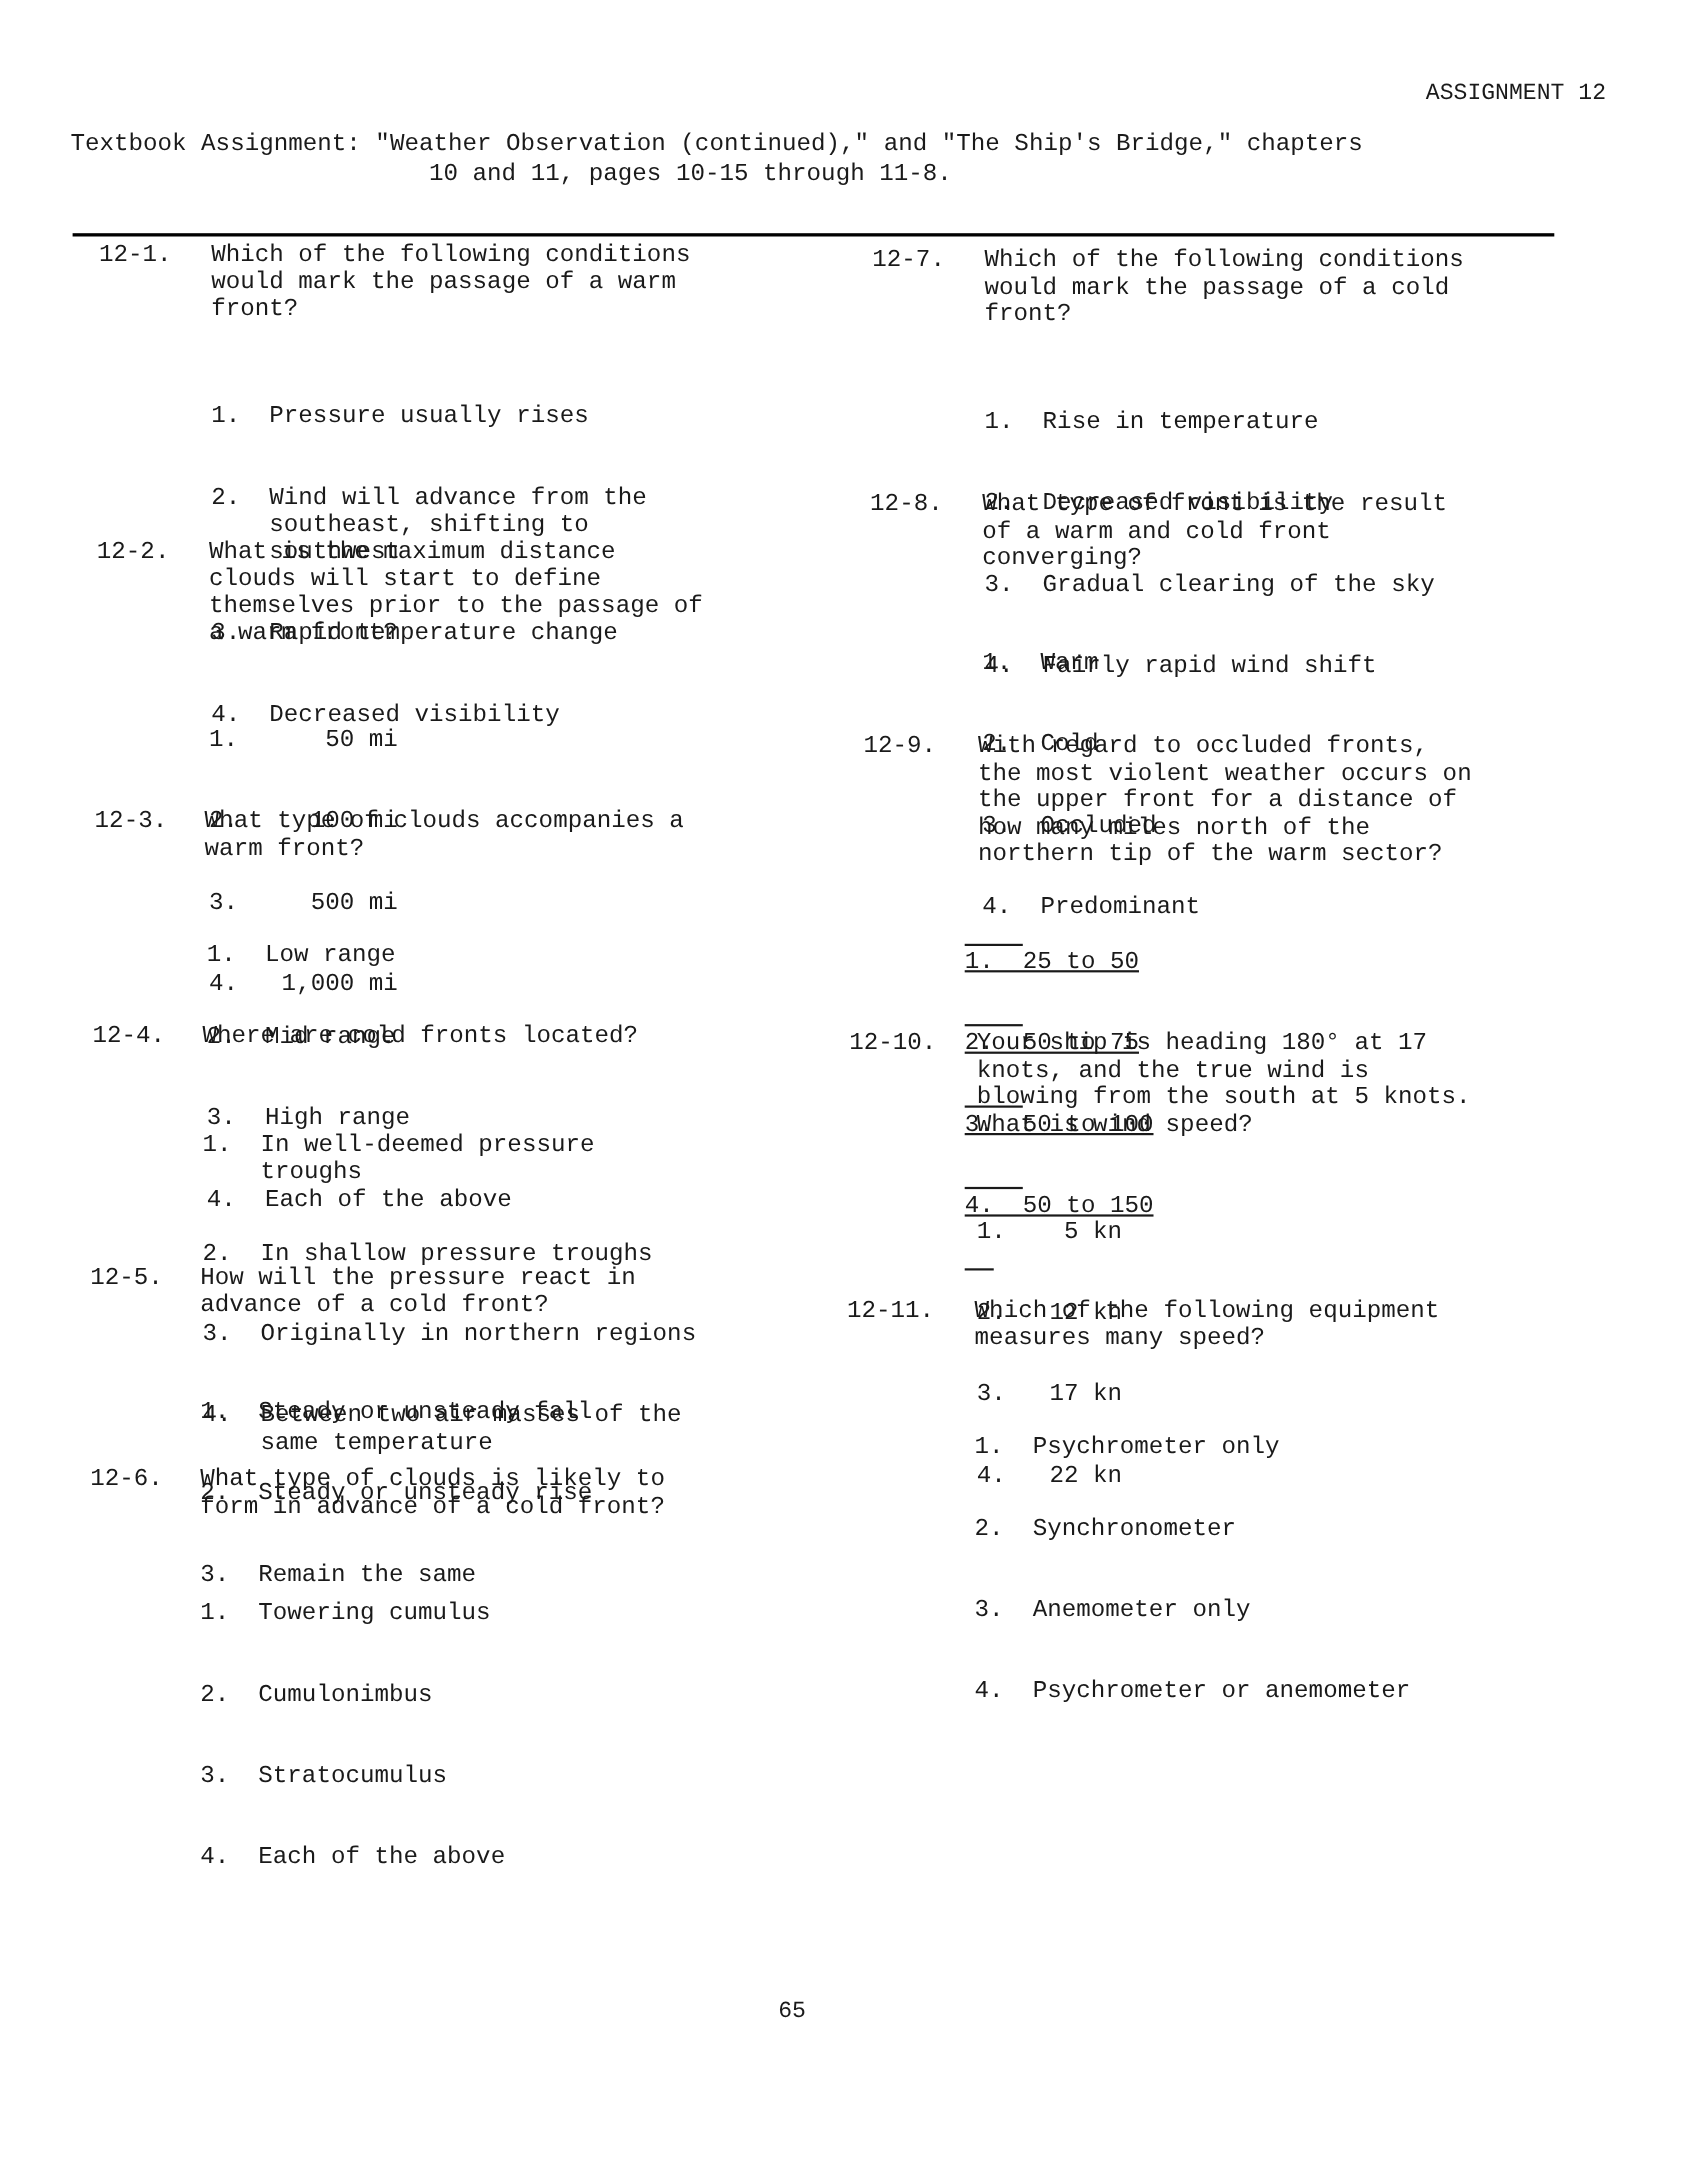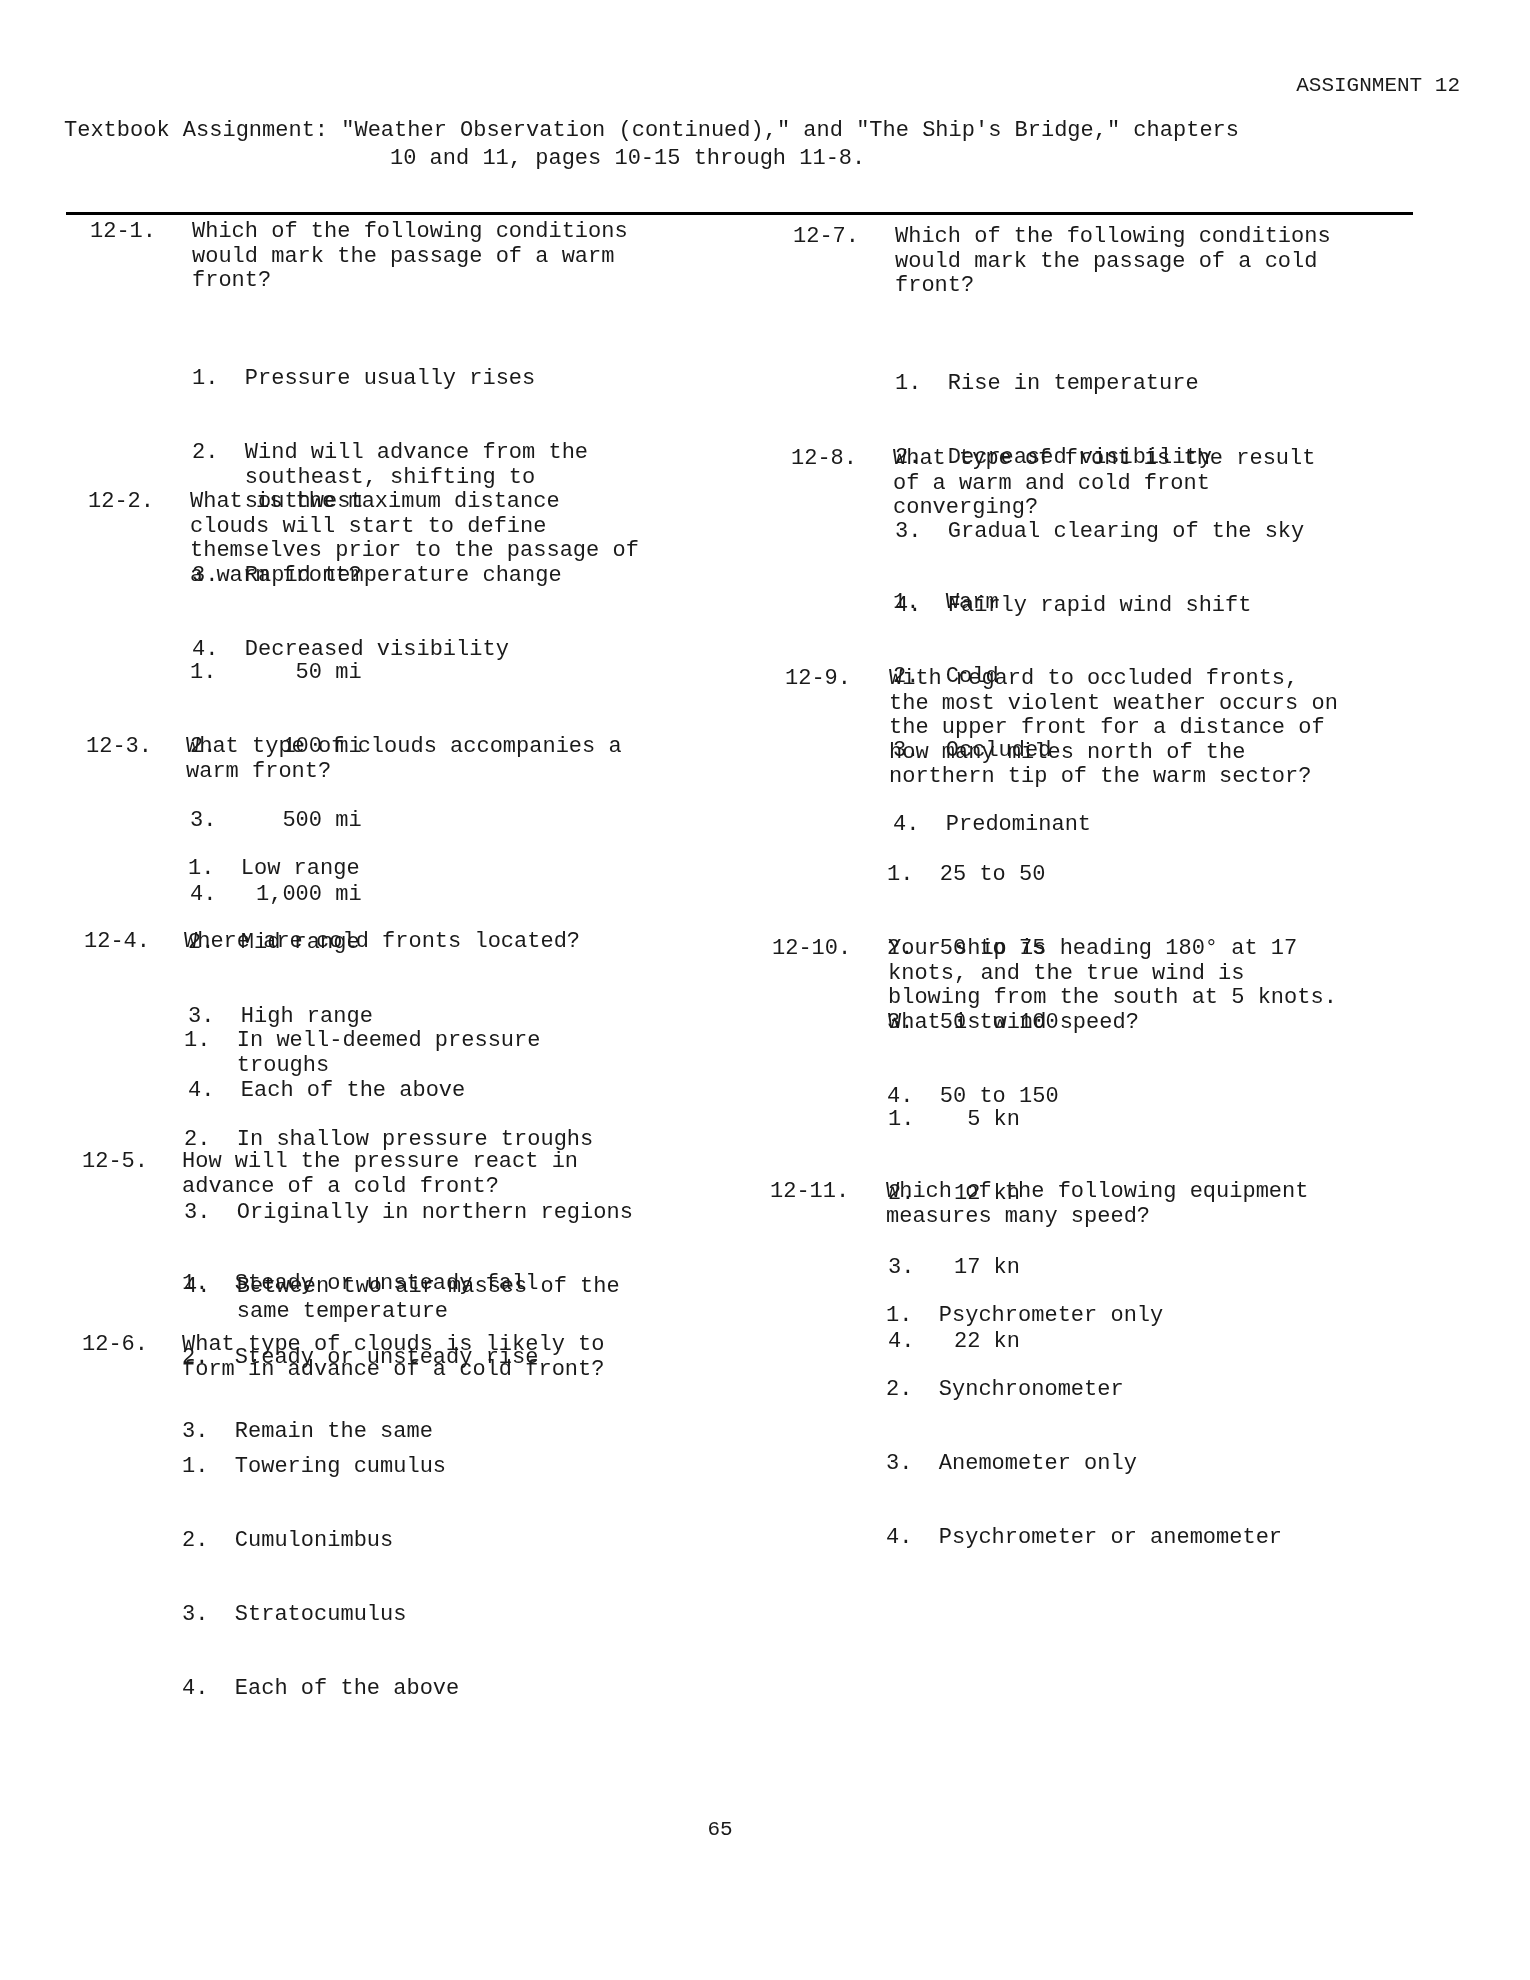--- a/index.html
+++ b/index.html
@@ -127,21 +127,21 @@
   </div>
 </div>
 
 <div class="q" style="top:667px;left:785px;">
   <span class="qnum">12-9.</span>
   <span class="qtext" style="left:104px;">With regard to occluded fronts,
 the most violent weather occurs on
 the upper front for a distance of
 how many miles north of the
 northern tip of the warm sector?</span>
-  <div class="opts" style="left:102px;top:147px;">
+  <div class="opts" style="left:92px;top:147px;text-decoration:underline;">
     <span class="opt">1.  25 to 50</span>
     <span class="opt">2.  50 to 75</span>
     <span class="opt">3.  50 to 100</span>
     <span class="opt">4.  50 to 150</span>
   </div>
 </div>
 
 <div class="q" style="top:937px;left:772px;">
   <span class="qnum">12-10.</span>
   <span class="qtext" style="left:116px;">Your ship is heading 180° at 17

